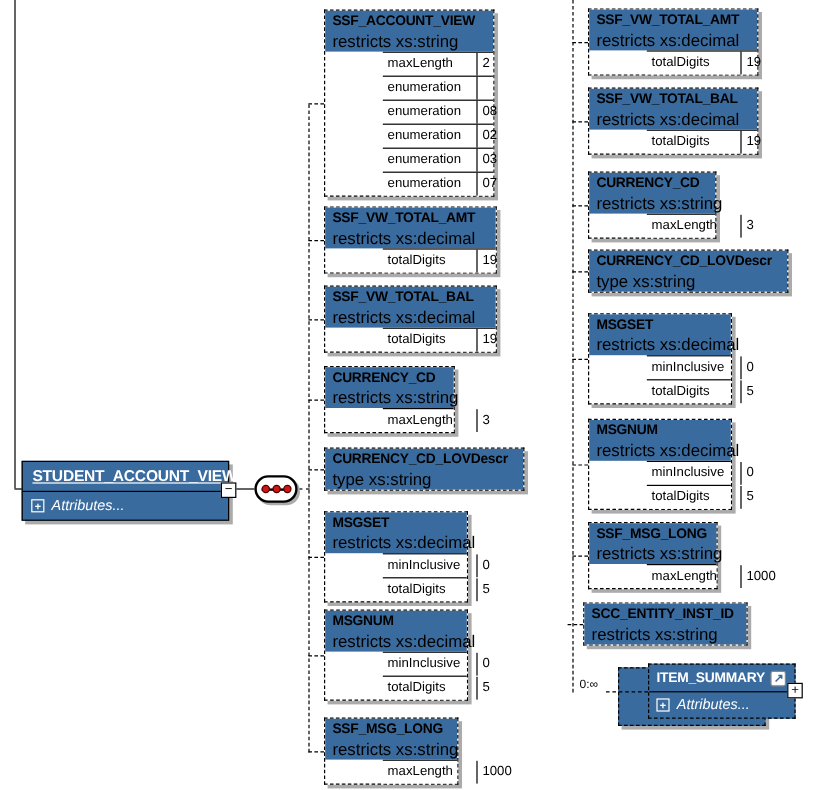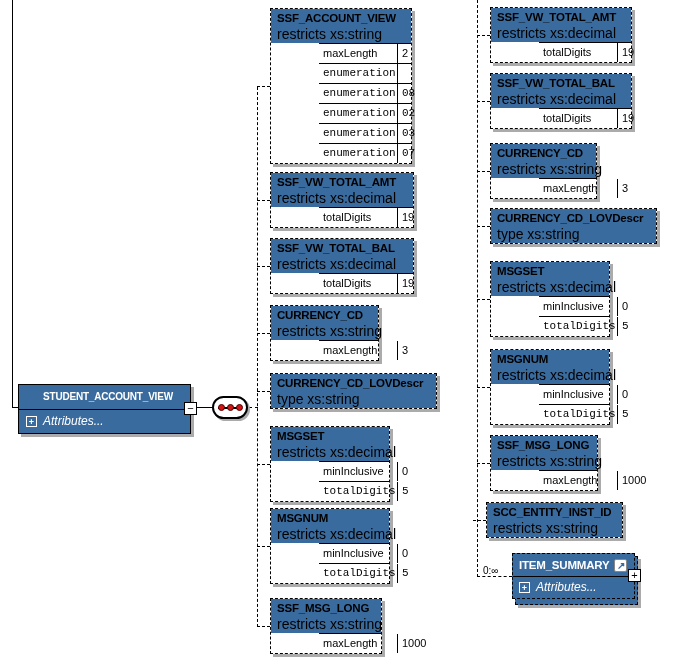--- a/index.html
+++ b/index.html
@@ -19,36 +19,36 @@
           box-shadow:3px 3px 0 var(--shadow); }
   .ebox::before { content:""; position:absolute; top:50%; left:-14px; width:13px;
           border-top:1px dashed var(--lk); }
   .ebox.wide-stub::before { left:-36px; width:35px; }
   .ehead { background:var(--blue); color:#000000; padding:1px 6px; }
   .ename { font-size:11.5px; font-weight:bold; line-height:17px; letter-spacing:-0.2px;
            white-space:nowrap; display:flex; align-items:center; }
   .esub  { font-size:14px; line-height:15px; white-space:nowrap; }
   .facets{ border-top:1px solid var(--lk); font-size:11px; color:#000; background:#fff;margin-left:48px; }
   .frow  { display:flex; }
-  .frow + .frow { border-top:1px solid var(--lk);font-family:Liberation Mono, monospace; }
+  .frow + .frow { border-top:1px solid var(--lk); }
   .fname { width:70px; flex:none; border-right:1px solid var(--lk); padding:2px 4px; line-height:15px; }
   .fval  { flex:1; padding:2px 4px; line-height:15px; white-space:nowrap; }
 
   
   .blue-box { background:var(--blue); color:#fff; }
   .attr-row { border-top:1px solid var(--lk); display:flex; align-items:center; gap:6px;
               padding:3px 7px; font-style:italic; font-size:12px; line-height:17px; color:#fff; }
   .sq-plus-icon { width:11px; height:11px; border:1px solid #fff; flex:none;
               font-style:normal; font-weight:bold; font-size:9px; line-height:11px;
               text-align:center; color:#fff; box-sizing:border-box; }
 
   .root-box { position:absolute; left:18px; top:384px; width:171px; border:1px solid var(--lk);
               background:var(--blue); box-shadow:3px 3px 0 var(--shadow); }
-  .root-title { font-size:10px; font-weight:bold; letter-spacing:-0.2px; color:#fff;
-              padding:3px 24px; line-height:18px; white-space:nowrap; }
+  .root-title { font-size:13px; font-weight:bold; letter-spacing:-0.2px; color:#fff;
+              padding:3px 8px; line-height:18px; white-space:nowrap;text-decoration:underline; }
 
   .edge-btn { position:absolute; right:-7px; top:50%; margin-top:-7px; width:13px; height:13px;
               background:#fff; border:1px solid var(--lk); box-sizing:border-box;
               font-size:11px; line-height:10px; text-align:center; color:#000; z-index:3; }
 
   
   .seq-pill { position:absolute; left:212px; top:396px; width:36px; height:23px; background:#fff;
               border:2px solid var(--lk); border-radius:12px; box-shadow:2px 2px 0 var(--shadow);
               display:flex; align-items:center; justify-content:center; gap:2px; box-sizing:border-box; }
   .seq-pill::before { content:""; position:absolute; left:4px; right:4px; top:50%; margin-top:-1px;
@@ -305,21 +305,21 @@
           </div>
         </div>
       </div>
       <div class="ebox" style="left: 486px; top: 502px; width: 135px;">
         <div class="ehead">
           <div class="ename">SCC_ENTITY_INST_ID</div>
           <div class="esub">restricts xs:string</div>
         </div>
       </div>
       <div class="ebox-ghost" style="left: 515px; top: 556px; width: 121px; height: 47px;"></div>
-      <div class="ebox blue-box stacked wide-stub" style="left: 512px; top: 553px; width: 121px;">
+      <div class="ebox blue-box stacked wide-stub" style="left: 540px; top: 553px; width: 121px;">
         <div class="ihead-title">
           <span>ITEM_SUMMARY</span>
           <span class="link-icon">↗</span>
         </div>
         <div class="attr-row small">
           <span class="sq-plus-icon">+</span>
           <span>Attributes...</span>
         </div>
         <div class="edge-btn">+</div>
       </div>

